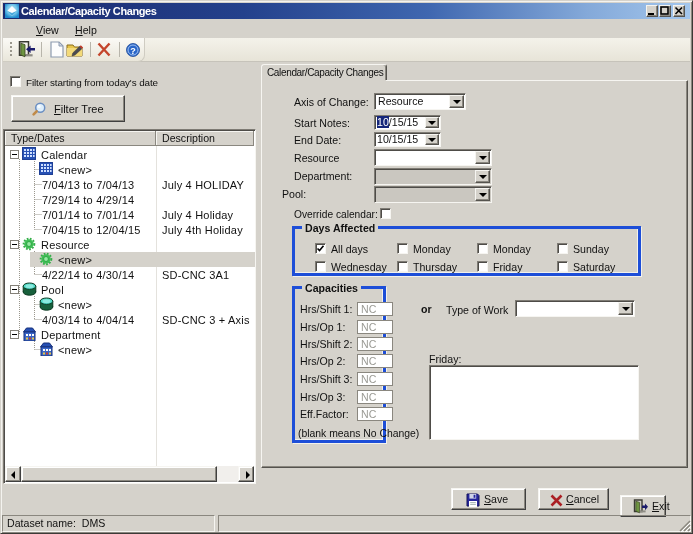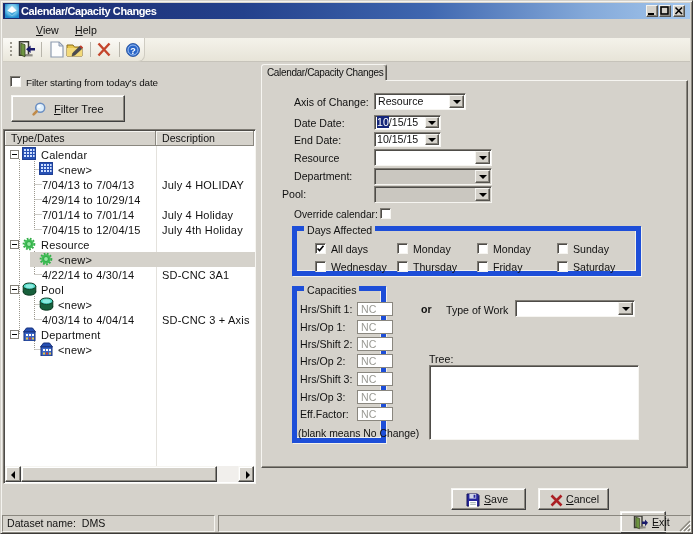--- a/index.html
+++ b/index.html
@@ -39,22 +39,22 @@
       border:4px solid transparent; border-top:4px solid #000; border-bottom:none; }
   .cb { position:absolute; width:11px; height:11px; background:#fff;
       border:1px solid; border-color:#7e7b74 #f6f5f1 #f6f5f1 #7e7b74;
       box-shadow: inset 1px 1px 0 #4e4c48; }
   .lbl { position:absolute; white-space:nowrap; }
   
   .btn { position:absolute; background:#d5d2cb; border:1px solid; text-align:center;
       border-color:#f6f5f1 #404040 #404040 #f6f5f1;
       box-shadow: inset -1px -1px 0 #8a877f, inset 1px 1px 0 #fff; }
   
-  .grp { position:absolute; border:5px solid #1d4ed8;
-      box-shadow: 1px 1px 0 #f2f1ec, inset -1px -1px 0 #f2f1ec; }
+  .grp { position:absolute; border:3px solid #1d4ed8;
+      box-shadow: 1px 1px 0 #f2f1ec, inset -1px -1px 0 #f2f1ec; font-weight: bold; }
   .grp > .cap { position:absolute; top:-7px; left:7px; background:#d5d2cb; padding:0 3px; }
   svg { display:block; }
 </style></head>
 <body>
 <div class="win"></div>
 
 <div class="titlebar">
   <svg class="abs" style="left:2px;top:1px" width="14" height="14" viewBox="0 0 14 14">
     <rect x="0" y="0" width="14" height="14" fill="#1868b4"></rect>
     <radialGradient id="ti" cx="50%" cy="40%" r="60%">
@@ -224,21 +224,21 @@
         <rect x="11" y="5" width="1.6" height="2"></rect>
         <rect x="2" y="8" width="2" height="2"></rect>
         <rect x="5" y="8" width="2" height="2"></rect>
         <rect x="8" y="8" width="2" height="2"></rect>
         <rect x="11" y="8" width="1.6" height="2"></rect>
       </g>
     </svg>
 <span class="lbl" style="left:58px;top:164px">&lt;new&gt;</span>
 <span class="lbl" style="left:42px;top:179px">7/04/13 to 7/04/13</span>
     <span class="lbl" style="left:162px;top:179px">July 4 HOLIDAY</span>
-<span class="lbl" style="left:42px;top:194px">4/29/14 to 10/29/14</span>
+<span class="lbl" style="left:42px;top:194px">7/29/14 to 4/29/14</span>
 <span class="lbl" style="left:42px;top:209px">7/01/14 to 7/01/14</span>
     <span class="lbl" style="left:162px;top:209px">July 4 Holiday</span>
 <span class="lbl" style="left:42px;top:224px">7/04/15 to 12/04/15</span>
     <span class="lbl" style="left:162px;top:224px">July 4th Holiday</span>
 <svg class="abs" style="left:22px; top:237px" width="14" height="14" viewBox="0 0 14 14">
       <circle cx="7" cy="7" r="5.3" fill="none" stroke="#35ad49" stroke-width="2" stroke-dasharray="1.7,1.45"></circle>
       <circle cx="7" cy="7" r="4.7" fill="#3fbf55"></circle>
       <circle cx="7" cy="7" r="2.7" fill="#31a546"></circle>
       <circle cx="7" cy="7" r="1.9" fill="#97e8a4"></circle>
     </svg>
@@ -323,21 +323,21 @@
 <div class="abs" id="tabpane" style="left:261px; top:80px; width:427px; height:388px;
      border:1px solid; border-color:#f6f5f1 #55534e #55534e #f6f5f1;
      box-shadow: inset -1px -1px 0 #8a877f;"></div>
 <div class="abs" style="left:262px; top:80px; width:124px; height:1px; background:#d5d2cb"></div>
 
 <span class="lbl" style="left:294px;top:96px">Axis of Change:</span>
 <div class="field" style="left:374px;top:93px;width:92px;height:17px">
     <span style="position:absolute;left:3px;top:1px">Resource</span>
     <div class="ddbtn"></div>
   </div>
-<span class="lbl" style="left:294px;top:117px">Date Date:</span>
+<span class="lbl" style="left:294px;top:117px">Start Notes:</span>
 <div class="field" style="left:374px;top:115px;width:67px;height:15px">
     <span style="position:absolute;left:2px;top:0px"><span style="background:#15267a;color:#fff">10</span>/15/15</span>
     <div class="ddbtn" style="width:14px"></div>
   </div>
 <span class="lbl" style="left:294px;top:134px">End Date:</span>
 <div class="field" style="left:374px;top:132px;width:67px;height:15px">
     <span style="position:absolute;left:2px;top:0px">10/15/15</span>
     <div class="ddbtn" style="width:14px"></div>
   </div>
 <span class="lbl" style="left:294px;top:152px">Resource</span>
@@ -409,40 +409,40 @@
 <span class="lbl" style="left:300px;top:408px">Eff.Factor:</span>
 <div class="field" style="left:357px;top:407px;width:36px;height:14px;border-color:#8a877f;box-shadow:none">
     <span style="position:absolute;left:3px;top:0;color:#9a9a94">NC</span>
   </div>
 <span class="lbl" style="left:298px;top:428px;font-size:10.4px">(blank means No Change)</span>
 <span class="lbl" style="left:421px;top:303px;font-weight:bold">or</span>
 <span class="lbl" style="left:446px;top:304px">Type of Work</span>
 <div class="field" style="left:515px;top:300px;width:120px;height:17px">
     <div class="ddbtn"></div>
   </div>
-<span class="lbl" style="left:429px;top:353px">Tree:</span>
+<span class="lbl" style="left:429px;top:353px">Friday:</span>
 <div class="field" style="left:429px;top:365px;width:210px;height:75px"></div>
 
 <div class="btn" style="left:451px; top:488px; width:75px; height:22px">
   <svg class="abs" style="left:14px;top:4px" width="14" height="14" viewBox="0 0 14 14">
     <path d="M1 1 h10.5 L13 2.5 V13 H1 z" fill="#26269c" stroke="#14145c" stroke-width="1"></path>
     <rect x="3.4" y="1" width="6.8" height="4.6" fill="#cfd4e8"></rect>
     <rect x="7.6" y="1.8" width="1.8" height="3" fill="#26269c"></rect>
     <rect x="3" y="8" width="8" height="6" fill="#fff"></rect>
     <path d="M4.2 9.6 h5.6 M4.2 11.4 h5.6" stroke="#9aa" stroke-width="0.9"></path>
   </svg>
   <span style="position:absolute;left:32px;top:4px"><u>S</u>ave</span>
 </div>
 <div class="btn" style="left:538px; top:488px; width:71px; height:22px">
   <svg class="abs" style="left:11px;top:5px" width="13" height="13" viewBox="0 0 13 13">
     <path d="M1.5 1.5 L11.5 11.5 M11.5 1.5 L1.5 11.5" stroke="#ab1f24" stroke-width="2.6"></path>
   </svg>
   <span style="position:absolute;left:27px;top:4px"><u>C</u>ancel</span>
 </div>
-<div class="btn" style="left:620px; top:511px; width:46px; height:22px">
+<div class="btn" style="left:620px; top:495px; width:46px; height:22px">
   <svg class="abs" style="left:12px;top:3px" width="15" height="15" viewBox="0 0 15 15">
     <path d="M1.5 1 h7.5 v11.5 h-7.5 z" fill="none" stroke="#3a3a33" stroke-width="1.4"></path>
     <path d="M2.8 2.2 L6.6 3.4 V13.8 L2.8 12.2 Z" fill="#6d9440" stroke="#37411f" stroke-width="0.7"></path>
     <rect x="6.6" y="11.4" width="6" height="2" fill="#8f8d85"></rect>
     <path d="M9 6.6 h3 l0 -2.2 3 3.4 -3 3.4 0 -2.2 -3 0 z" fill="#1b1b6b"></path>
   </svg>
   <span style="position:absolute;left:31px;top:4px"><u>E</u>xit</span>
 </div>
 
 <div class="abs" style="left:2px; top:515px; width:213px; height:17px;

